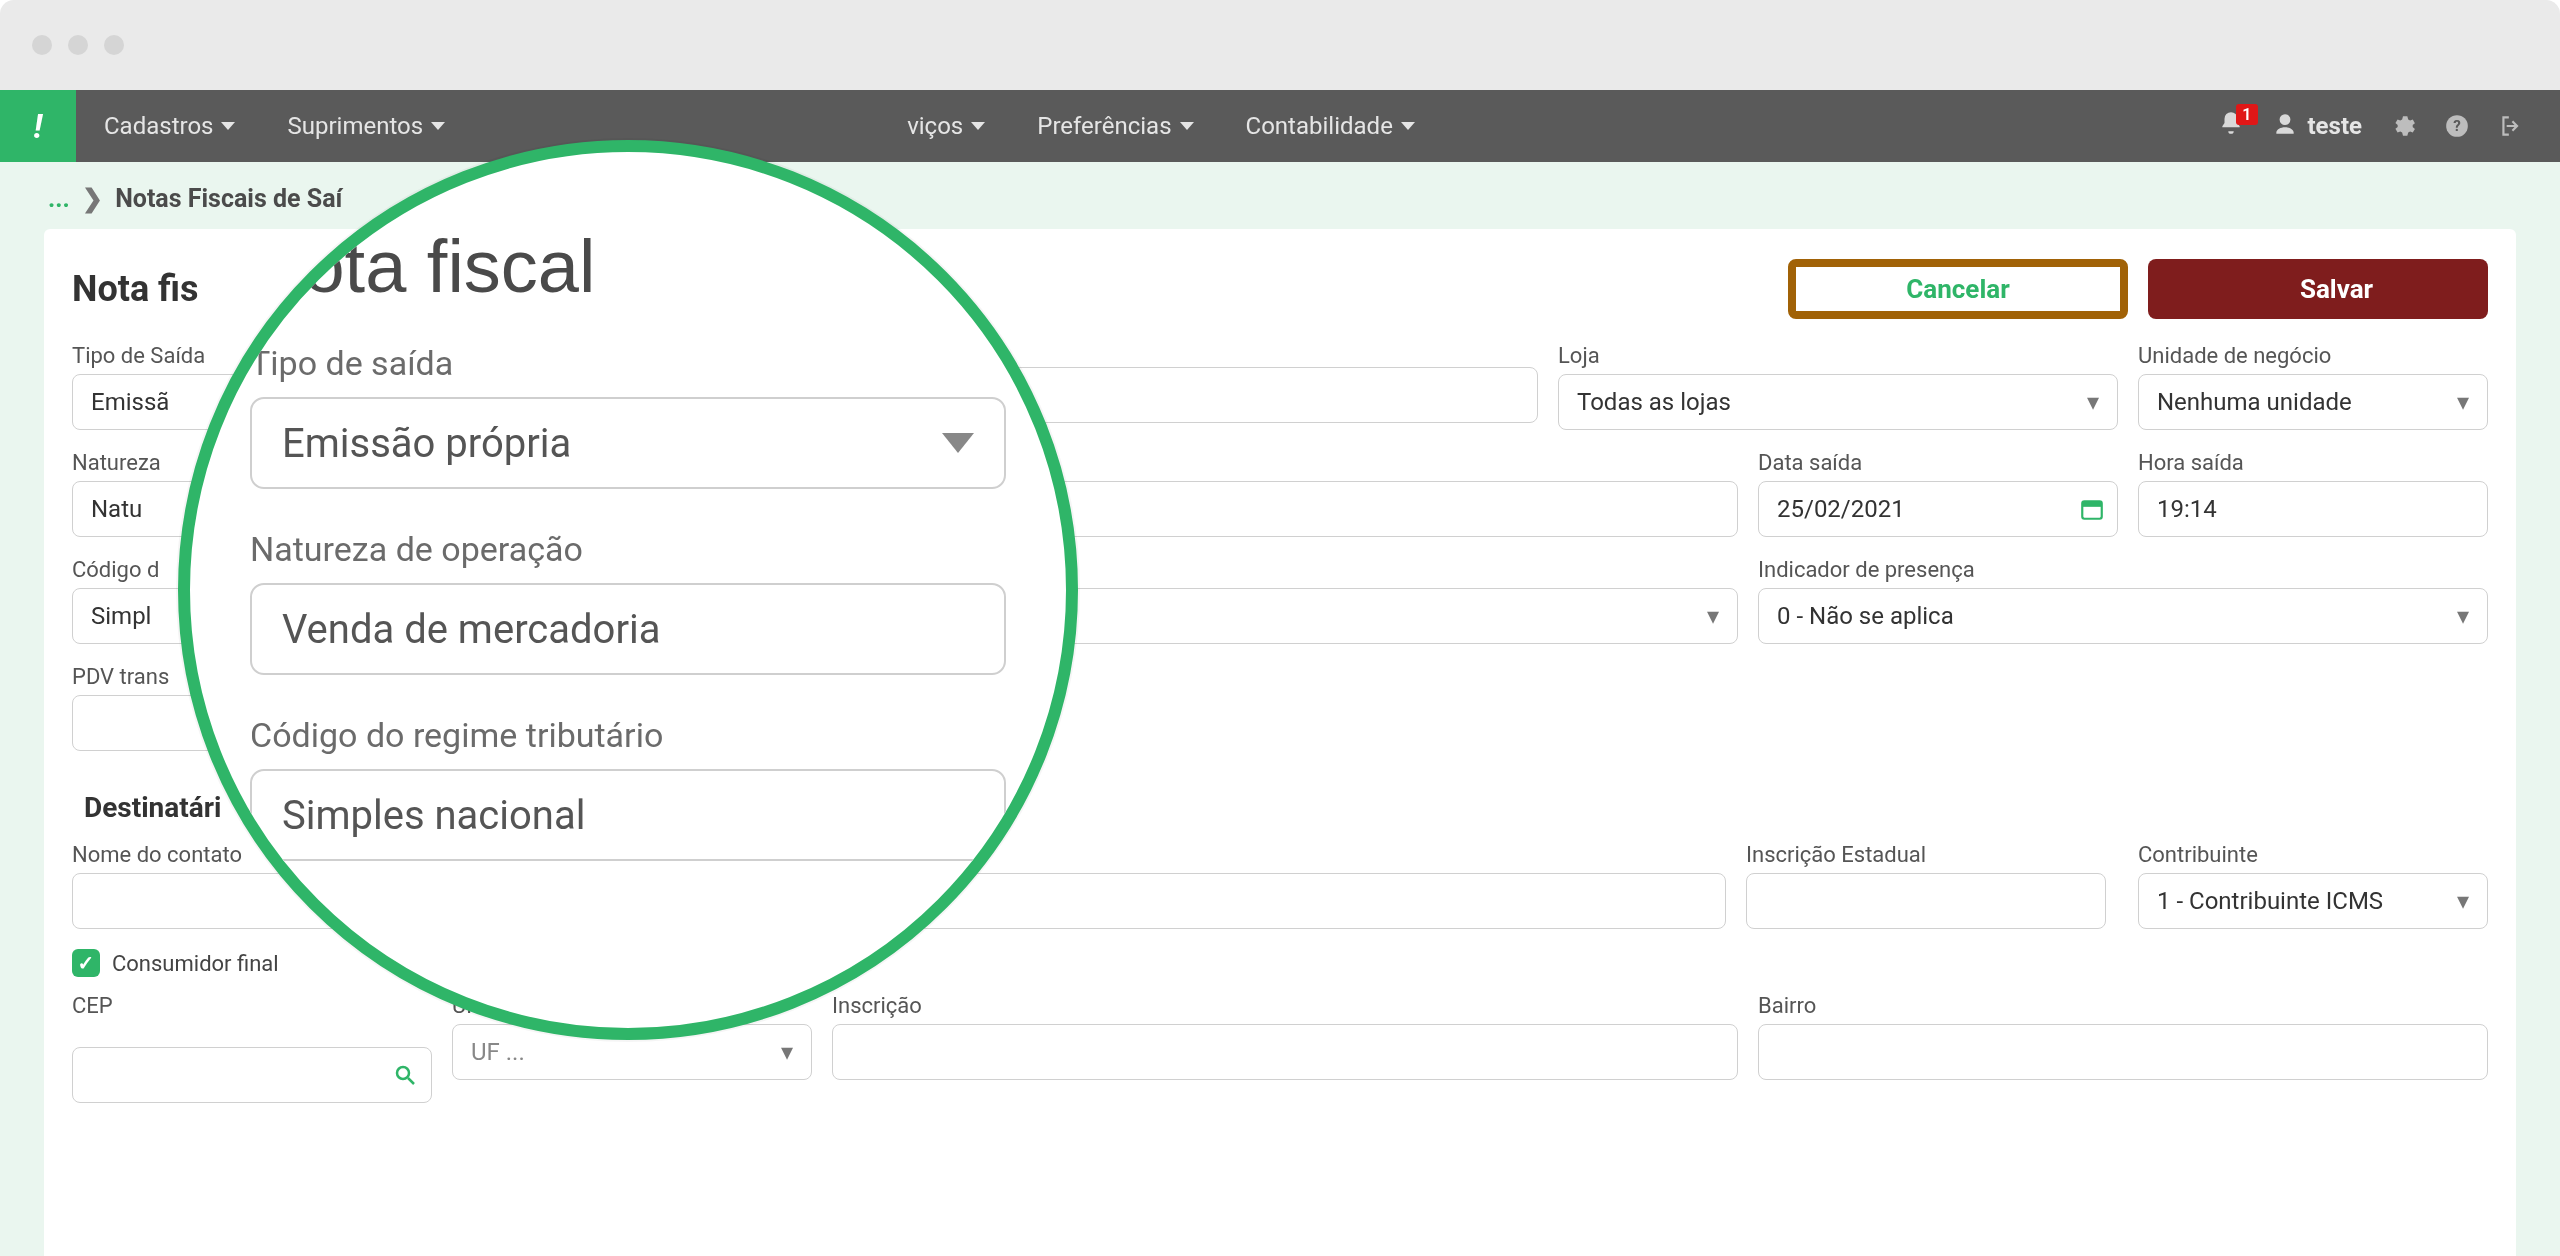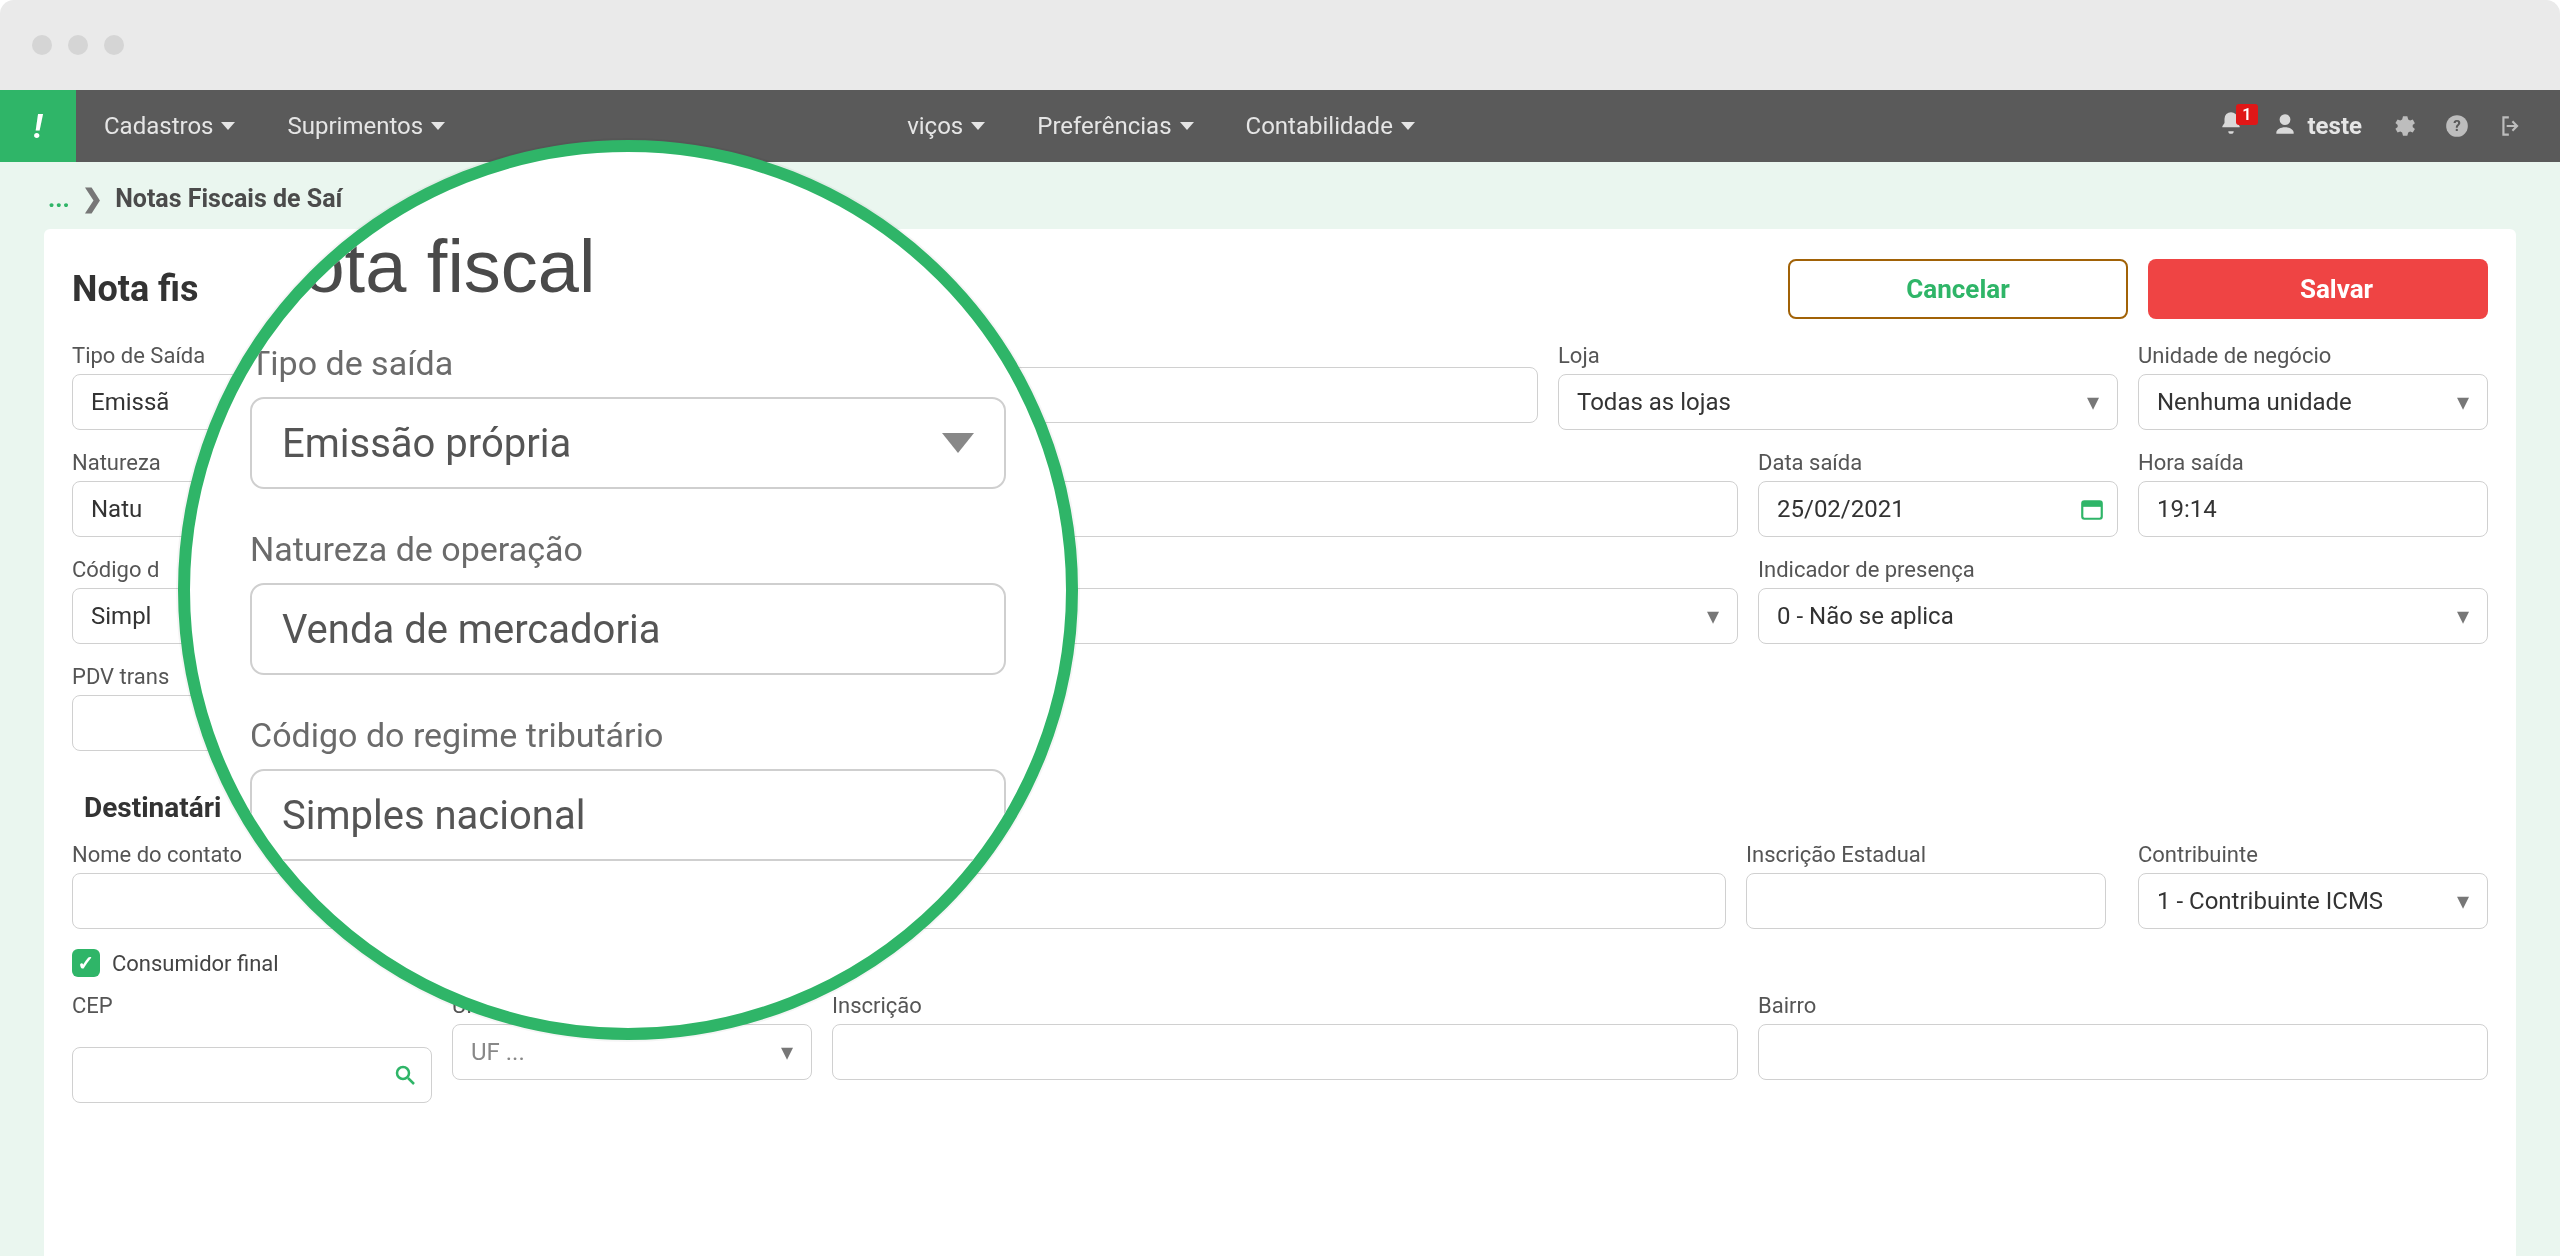--- a/index.html
+++ b/index.html
@@ -27,22 +27,22 @@
   .breadcrumb { padding: 22px 48px 8px; font-size:25px; color:#555; }
   .breadcrumb .dots { color:#2fb568; font-weight:700; }
   .breadcrumb .sep { color:#777; padding:0 6px; font-weight:700;}
   .breadcrumb .current { color:#4b4b4b; font-weight:700; }
 
   .card { background:#fff; margin: 8px 44px 0; border-radius:6px; padding: 30px 28px 50px; position:relative; height: 1040px; }
   .hdr-row { display:flex; align-items:center; justify-content:space-between; margin-bottom: 24px;}
   .h1 { font-size:36px; font-weight:700; color:#333; }
   .btns { display:flex; gap:20px; }
   .btn { width: 340px; height:60px; border-radius:8px; font-size:26px; font-weight:700; display:flex; align-items:center; justify-content:center; }
-  .btn-outline { background:#fff; color:#2fb568; border:2px solid #a16207; }
-  .btn-solid { background:#ef4444; color:#fff;padding-left:37px; }
+  .btn-outline { background:#fff; color:#2fb568; border:8px solid #a16207; }
+  .btn-solid { background:#7f1d1d; color:#fff;padding-left:37px; }
 
   .form-row { display:flex; gap:20px; margin-bottom: 20px; }
   .fld { display:flex; flex-direction:column; gap:6px; }
   .lbl { font-size:22px; color:#555; display:flex; align-items:center; gap:8px; }
   .info-dot { width:18px;height:18px;border-radius:50%;background:#1a82e2;color:#fff;font-size:13px;font-weight:700;display:flex;align-items:center;justify-content:center; }
   .ctrl { height:56px; border:1.5px solid #d0d0d0; border-radius:8px; background:#fff; display:flex; align-items:center; padding:0 18px; font-size:24px; color:#333; position:relative; }
   .ctrl .sel-caret { position:absolute; right:18px; color:#777; }
   .ctrl .cal { position:absolute; right:12px; color:#2fb568; }
   .ctrl .srch { position:absolute; right:14px; color:#2fb568; }
 

